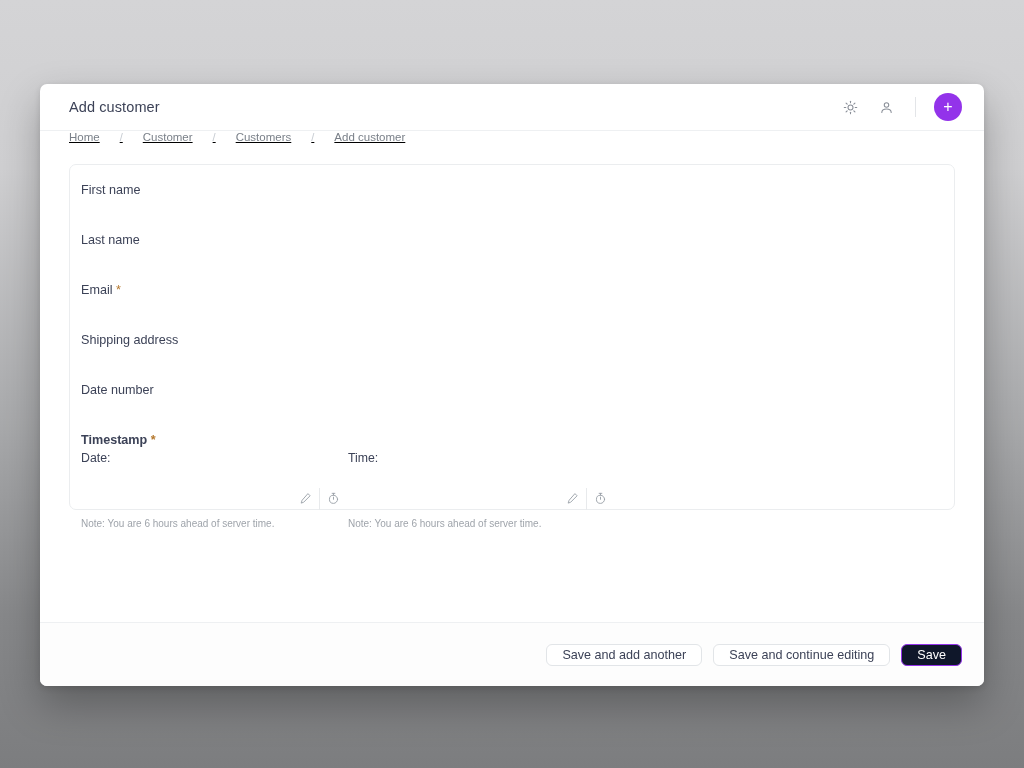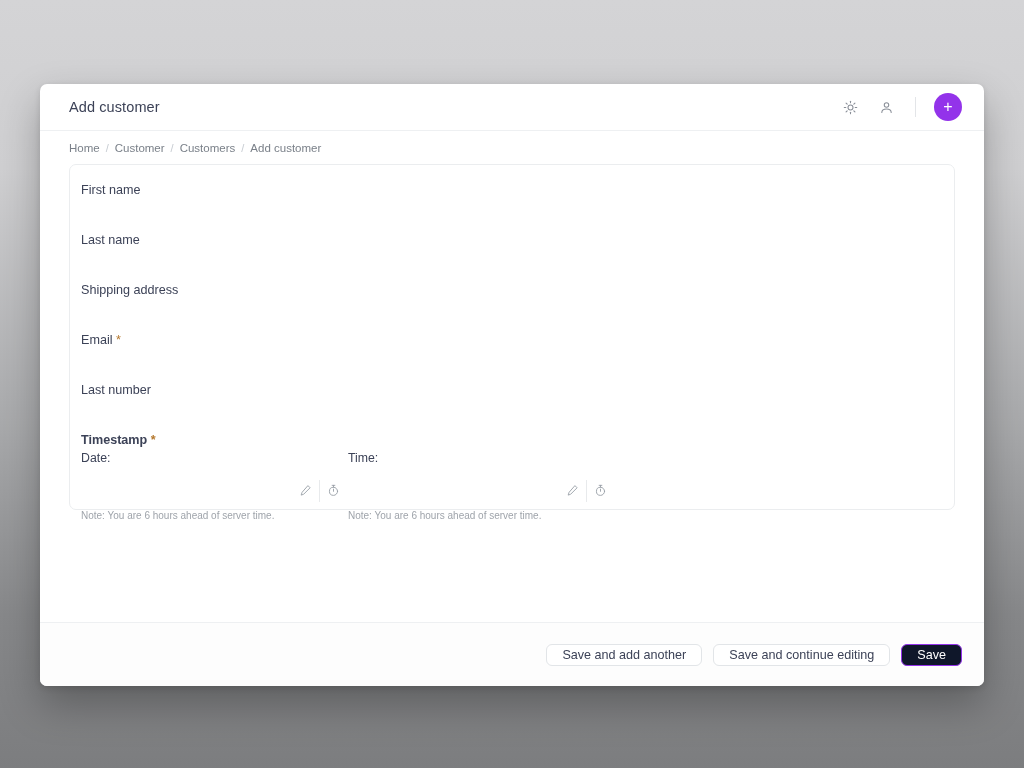--- a/index.html
+++ b/index.html
@@ -71,24 +71,24 @@
     cursor: pointer;
     border: none;
     font-family: "Liberation Sans", sans-serif;
   }
 
   
   .breadcrumb {
     height: 33px;
     flex: 0 0 33px;
     display: flex;
-    align-items: center;
     padding: 0 29px;
-    gap: 6px;
+    gap: 20px;
     font-size: 11.5px;
+    text-decoration: underline;
   }
   .crumb { color: #7a8089; cursor: pointer; }
   .crumb.last { color: #7a8089; cursor: default; }
   .crumb-sep { color: #c7ccd2; font-size: 11px; }
 
   
   .body-area {
     flex: 1 1 auto;
     padding: 0 29px;
     overflow: hidden;
@@ -138,21 +138,21 @@
     display: flex;
   }
   .ts-col {
     width: 266px;
     margin-right: 1px;
   }
   .ts-sublabel {
     font-size: 12.3px;
     color: #3c4257;
     display: block;
-    margin-bottom: 12px;
+    margin-bottom: 20px;
   }
   .ts-input-row {
     display: flex;
     align-items: center;
     height: 27px;
   }
   .ts-input {
     flex: 1 1 auto;
     height: 27px;
     border: none;
@@ -267,31 +267,31 @@
         <label class="field-label">First name</label>
         <input class="field-input" type="text" value="" style="">
       </div>
 
       <div class="field">
         <label class="field-label">Last name</label>
         <input class="field-input" type="text" value="" style="">
       </div>
 
       <div class="field">
+        <label class="field-label"><span>Email</span> <span class="req">*</span></label>
+        <input class="field-input" type="text" value="" style="">
+      </div>
+
+      <div class="field">
         <label class="field-label">Shipping address</label>
         <input class="field-input" type="text" value="" style="">
       </div>
 
       <div class="field">
-        <label class="field-label"><span>Email</span> <span class="req">*</span></label>
-        <input class="field-input" type="text" value="" style="">
-      </div>
-
-      <div class="field">
-        <label class="field-label">Last number</label>
+        <label class="field-label">Date number</label>
         <input class="field-input" type="text" value="" style="">
       </div>
 
       <div class="field">
         <label class="ts-label"><span>Timestamp</span> <span class="req">*</span></label>
 
         <div class="ts-cols">
 
           <div class="ts-col">
             <span class="ts-sublabel">Date:</span>

